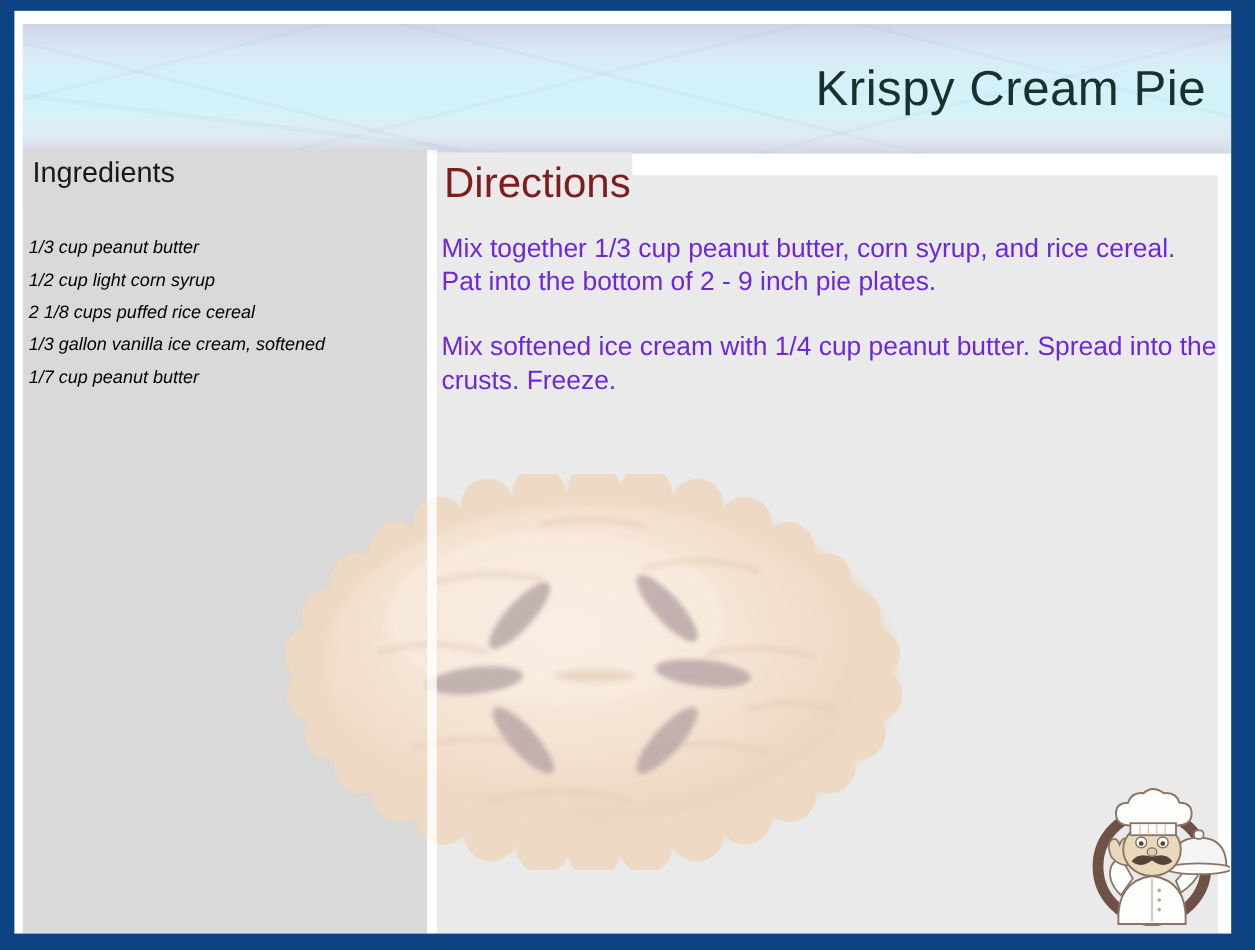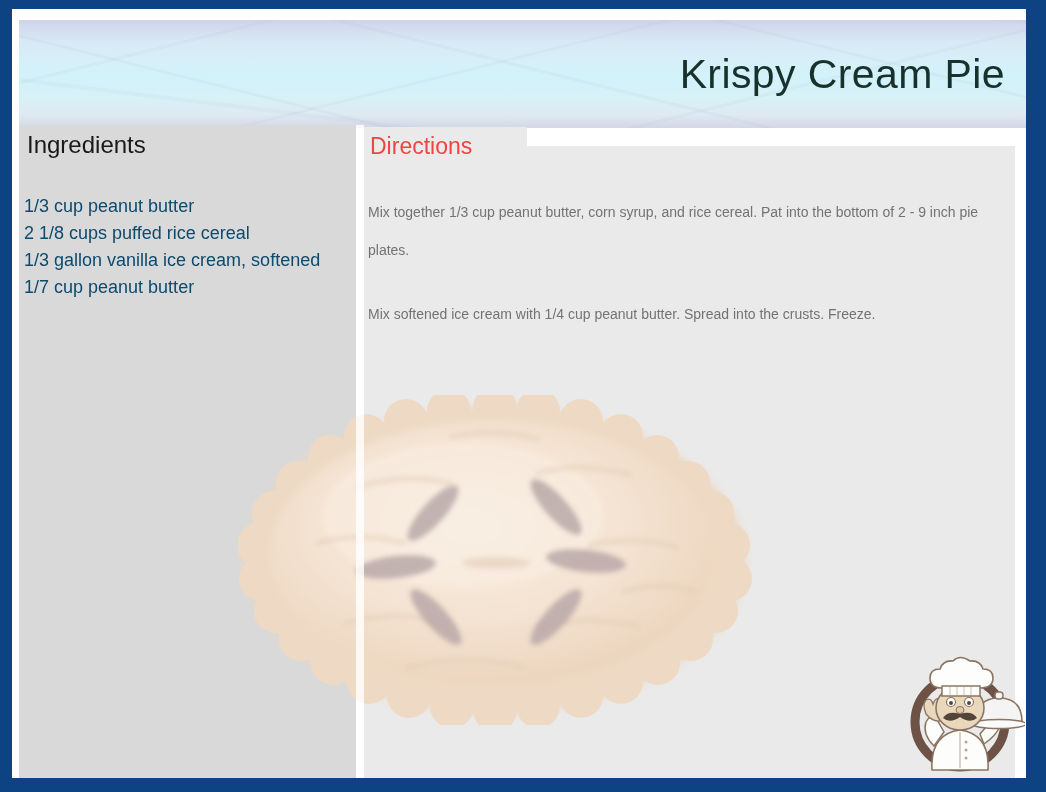--- a/index.html
+++ b/index.html
@@ -124,24 +124,25 @@
     font-size: 24px;
     color: #17181a;
     z-index: 9;
     white-space: nowrap;
   }
   #ingredients-list {
     position: absolute;
     left: 24px;
     top: 193px;
     width: 310px;
-    font-size: 18px;
+    font-size: 15px;
     line-height: 27px;
-    color: #0c4a6e;
+    color: #000000;
     z-index: 9;
+    font-style: italic;
   }
   #ingredients-list div { white-space: normal; }
 
   #directions-panel {
     position: absolute;
     left: 364px;
     top: 146px;
     width: 651px;
     height: 632px;
     background: #eaeaea;
@@ -153,33 +154,33 @@
     top: 127px;
     width: 163px;
     height: 46px;
     background: #eaeaea;
     z-index: 7;
   }
   #directions-heading {
     position: absolute;
     left: 370px;
     top: 133px;
-    font-size: 23px;
-    color: #ef4444;
+    font-size: 35px;
+    color: #7f1d1d;
     z-index: 9;
     white-space: nowrap;
   }
   #directions-body {
     position: absolute;
     left: 368px;
     top: 193px;
     width: 648px;
-    font-size: 14px;
-    line-height: 38px;
-    color: #737373;
+    font-size: 22px;
+    line-height: 28px;
+    color: #6d28d9;
     z-index: 9;
   }
   #directions-body p { margin: 0 0 26px 0; }
   #directions-body p:last-child { margin-bottom: 0; margin-top: 12px; }
 
   
   #pie-wrap {
     position: absolute;
     left: 238px;
     top: 395px;
@@ -226,20 +227,21 @@
     <div class="hatch b"></div>
     <div class="hatch c"></div>
     <div id="banner-title">Krispy Cream Pie</div>
   </div>
 
   <div id="ingredients-panel"></div>
   <div id="ingredients-tab"></div>
   <div id="ingredients-heading">Ingredients</div>
   <div id="ingredients-list">
     <div>1/3 cup peanut butter</div>
+    <div>1/2 cup light corn syrup</div>
     <div>2 1/8 cups puffed rice cereal</div>
     <div>1/3 gallon vanilla ice cream, softened</div>
     <div>1/7 cup peanut butter</div>
   </div>
 
   <div id="directions-panel"></div>
   <div id="directions-tab"></div>
   <div id="directions-heading">Directions</div>
   <div id="directions-body">
     <p>Mix together 1/3 cup peanut butter, corn syrup, and rice cereal.  Pat into the bottom of 2 - 9 inch pie plates.</p>

